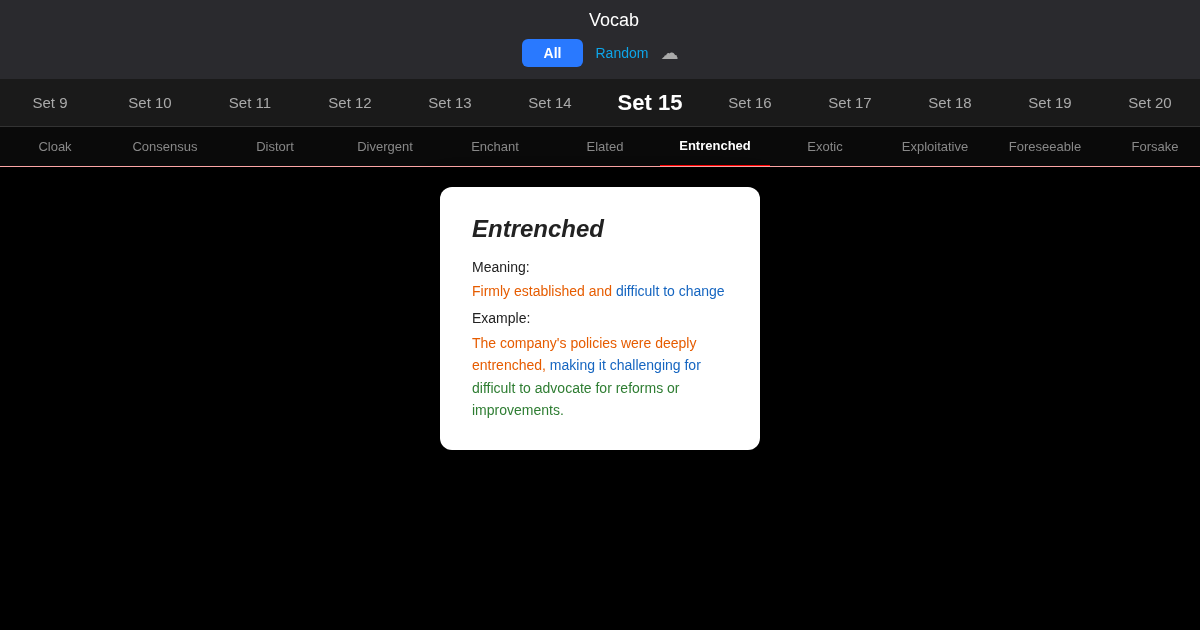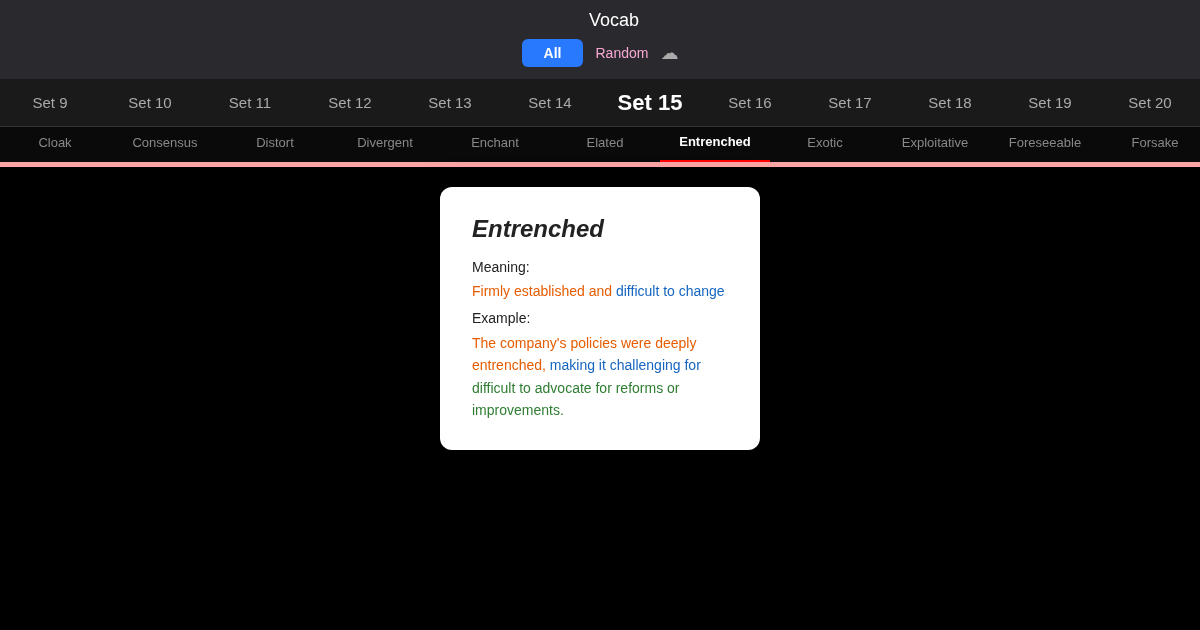--- a/index.html
+++ b/index.html
@@ -40,21 +40,21 @@
       border: none;
       border-radius: 6px;
       padding: 6px 22px;
       font-size: 14px;
       font-weight: bold;
       cursor: pointer;
     }
 
     .btn-random {
       background: transparent;
-      color: #f9a8d4;
+      color: #0ea5e9;
       border: none;
       font-size: 14px;
       cursor: pointer;
     }
 
     .cloud-icon {
       color: #aaa;
       font-size: 18px;
     }
 
@@ -90,23 +90,23 @@
       font-size: 22px;
     }
 
     
     .words-bar {
       background: #0a0a0a;
       padding: 0;
       overflow: hidden;
       white-space: nowrap;
       display: flex;
-      align-items: flex-end;
+      align-items: center;
       height: 40px;
-      border-bottom: 5px solid #fca5a5;
+      border-bottom: 1px solid #fca5a5;
     }
 
     .word-item {
       display: inline-flex;
       align-items: center;
       justify-content: center;
       min-width: 110px;
       height: 40px;
       color: #888;
       font-size: 13px;

